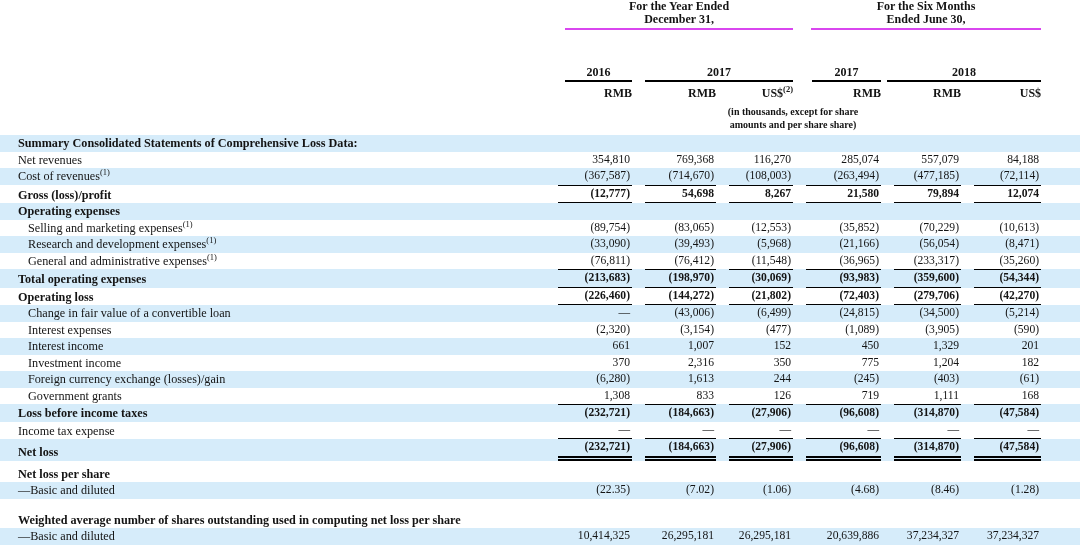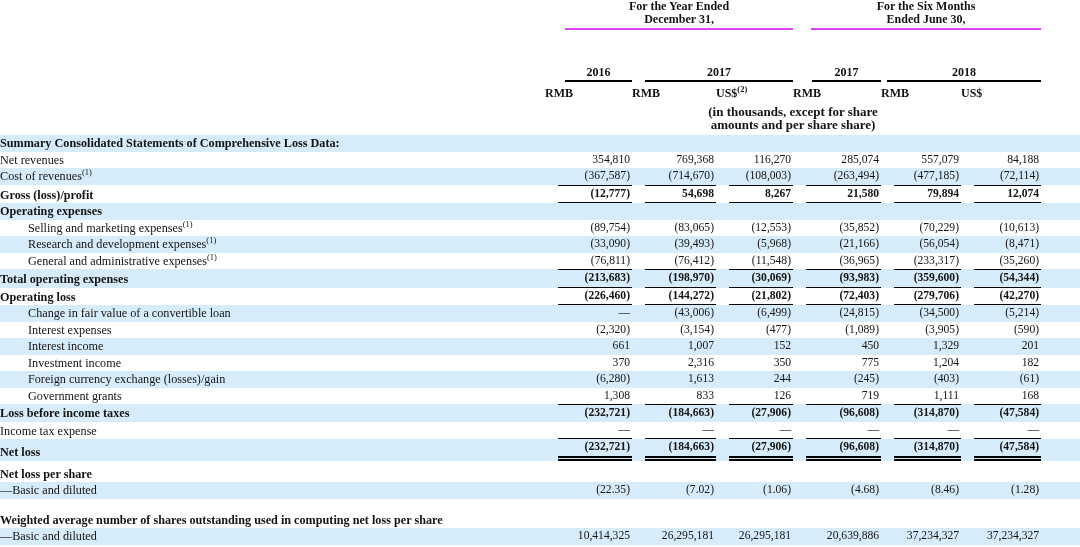--- a/index.html
+++ b/index.html
@@ -12,25 +12,25 @@
   .grp{font-weight:bold;font-size:12px;text-align:center;line-height:13px;
        border-bottom:2px solid #d946ef;padding-bottom:2px;}
   .grp1{margin-left:20px;}
   .grp2{margin-left:18px;}
   .yr{font-weight:bold;font-size:12px;text-align:center;line-height:15px;
       border-bottom:2px solid #000;}
   .yr1{margin-left:20px;margin-top:35px;}
   .yr23{margin-left:13px;}
   .yr4{margin-left:19px;}
   .yr56{margin-left:6px;margin-top:20px;}
-  .cur{font-weight:bold;font-size:12px;text-align:left;line-height:17px;padding-top:3px;}
-  .note{font-weight:bold;font-size:13px;text-align:center;line-height:12.5px;padding-top:4px;}
+  .cur{font-weight:bold;font-size:12px;text-align:right;line-height:17px;padding-top:3px;}
+  .note{font-weight:bold;font-size:10px;text-align:center;line-height:12.5px;padding-top:4px;}
   
   tr.stripe{background:#d6ecfa;}
-  .lbl{font-size:12.2px;line-height:16.5px;white-space:nowrap;overflow:hidden;}
+  .lbl{font-size:12.2px;line-height:16.5px;padding-left:18px;white-space:nowrap;overflow:hidden;}
   .lbl.ind{padding-left:28px;}
   tr.bold .lbl,tr.bold .v{font-weight:bold;}
   .v{font-size:11.6px;line-height:16.5px;text-align:right;margin-left:13px;padding-right:2px;}
   tr.la .v{border-top:1.8px solid #000;}
   tr.lb .v{border-bottom:1.8px solid #000;}
   tr.db .v{border-bottom:5px double #000;}
   sup{font-size:8.5px;line-height:0;}
 </style>
 </head>
 <body>

